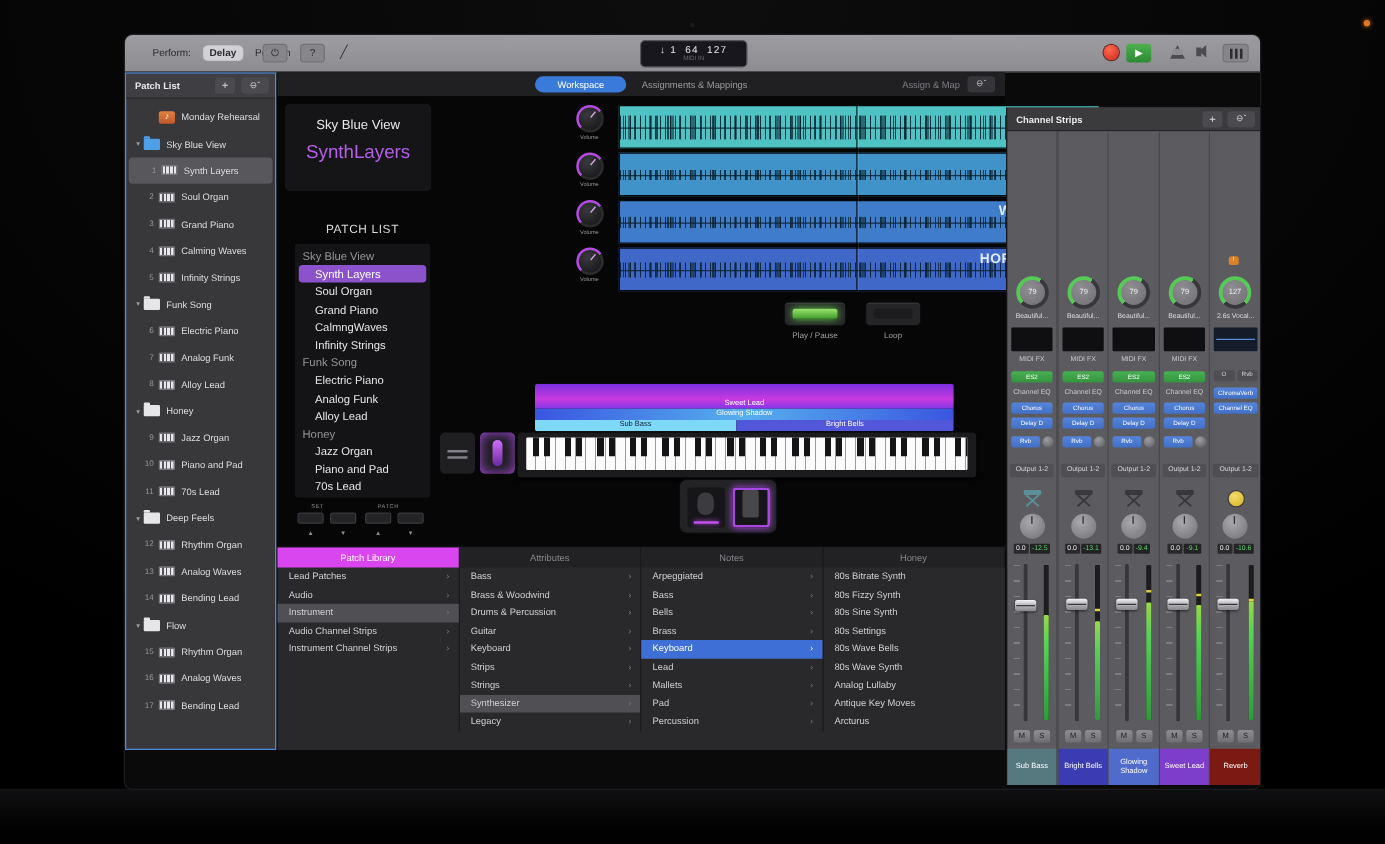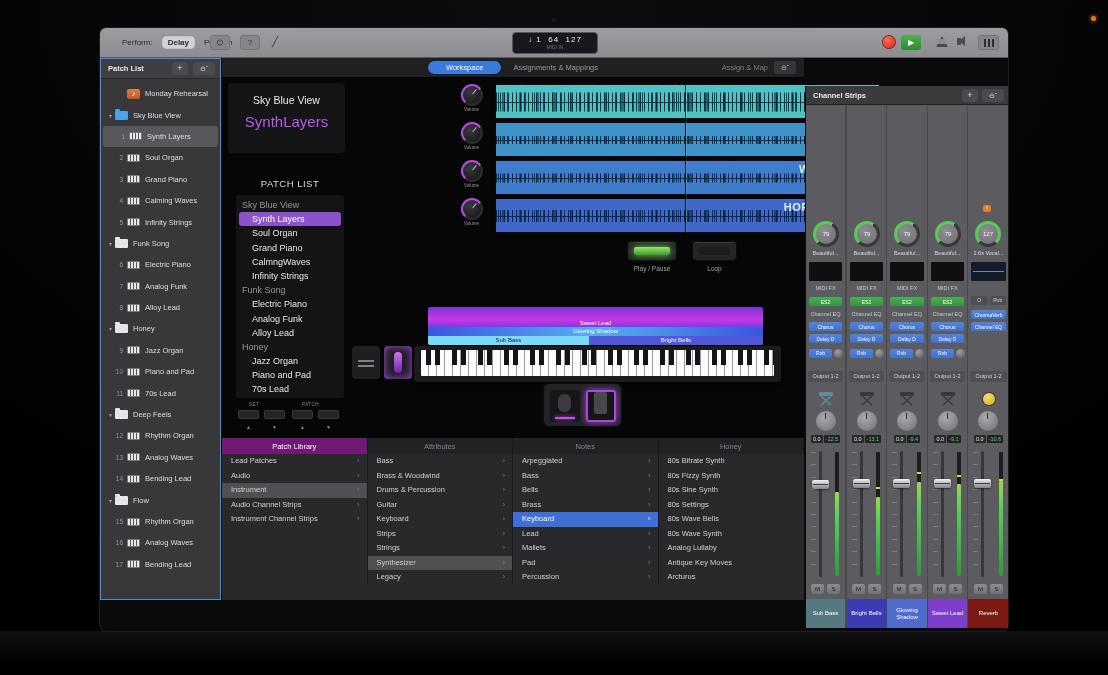--- a/index.html
+++ b/index.html
@@ -119,21 +119,21 @@
   
   .psettings{position:absolute;left:0;top:379px;width:582px;height:163px;background:#29292b;border-top:1px solid #0a0a0b;}
   .psheader{position:relative;height:16px;background:#343437;}
   .psheader .t{position:absolute;left:8px;top:4px;font-size:7.5px;font-weight:bold;color:#e9e9ec;}
   .getmore{position:absolute;right:28px;top:2px;height:12px;background:#49494d;border-radius:3px;color:#ececef;font-size:7px;padding:0 7px;display:flex;align-items:center;gap:3px;}
   .bag{width:5px;height:5px;border:1px solid #ddd;border-radius:0 0 1px 1px;position:relative;}
   .bag::before{content:"";position:absolute;left:0.5px;top:-3px;width:2.5px;height:3px;border:1px solid #ddd;border-bottom:none;border-radius:2px 2px 0 0;}
   .psmenu{position:absolute;right:5px;top:2px;width:20px;height:12px;background:#49494d;border-radius:3px;color:#c8c8cc;font-size:7px;text-align:center;line-height:12px;}
   .pstabs{display:flex;height:16px;background:#222225;}
   .pstab{flex:1;display:flex;align-items:center;justify-content:center;font-size:7.5px;color:#85858a;border-right:1px solid #19191b;}
-  .pstab.act{background:#701a75;color:#fff;}
+  .pstab.act{background:#d946ef;color:#fff;}
   .pscols{display:flex;height:131px;}
   .pscol{width:145.5px;border-right:1px solid #1b1b1d;}
   .psrow{position:relative;height:14.55px;line-height:14.55px;padding-left:9px;font-size:7.5px;color:#d0d0d3;white-space:nowrap;}
   .psrow .chev{position:absolute;right:7px;top:0;color:#7d7d82;}
   .psrow.selg{background:#505054;}
   .psrow.selb{background:#3e6fd6;color:#fff;}
   .psrow.selb .chev{color:#fff;}
 
   
   .chs{position:absolute;left:705px;top:30px;width:203px;height:542px;background:#4a4a4e;border-left:1px solid #0a0a0b;margin-top:28px;}

